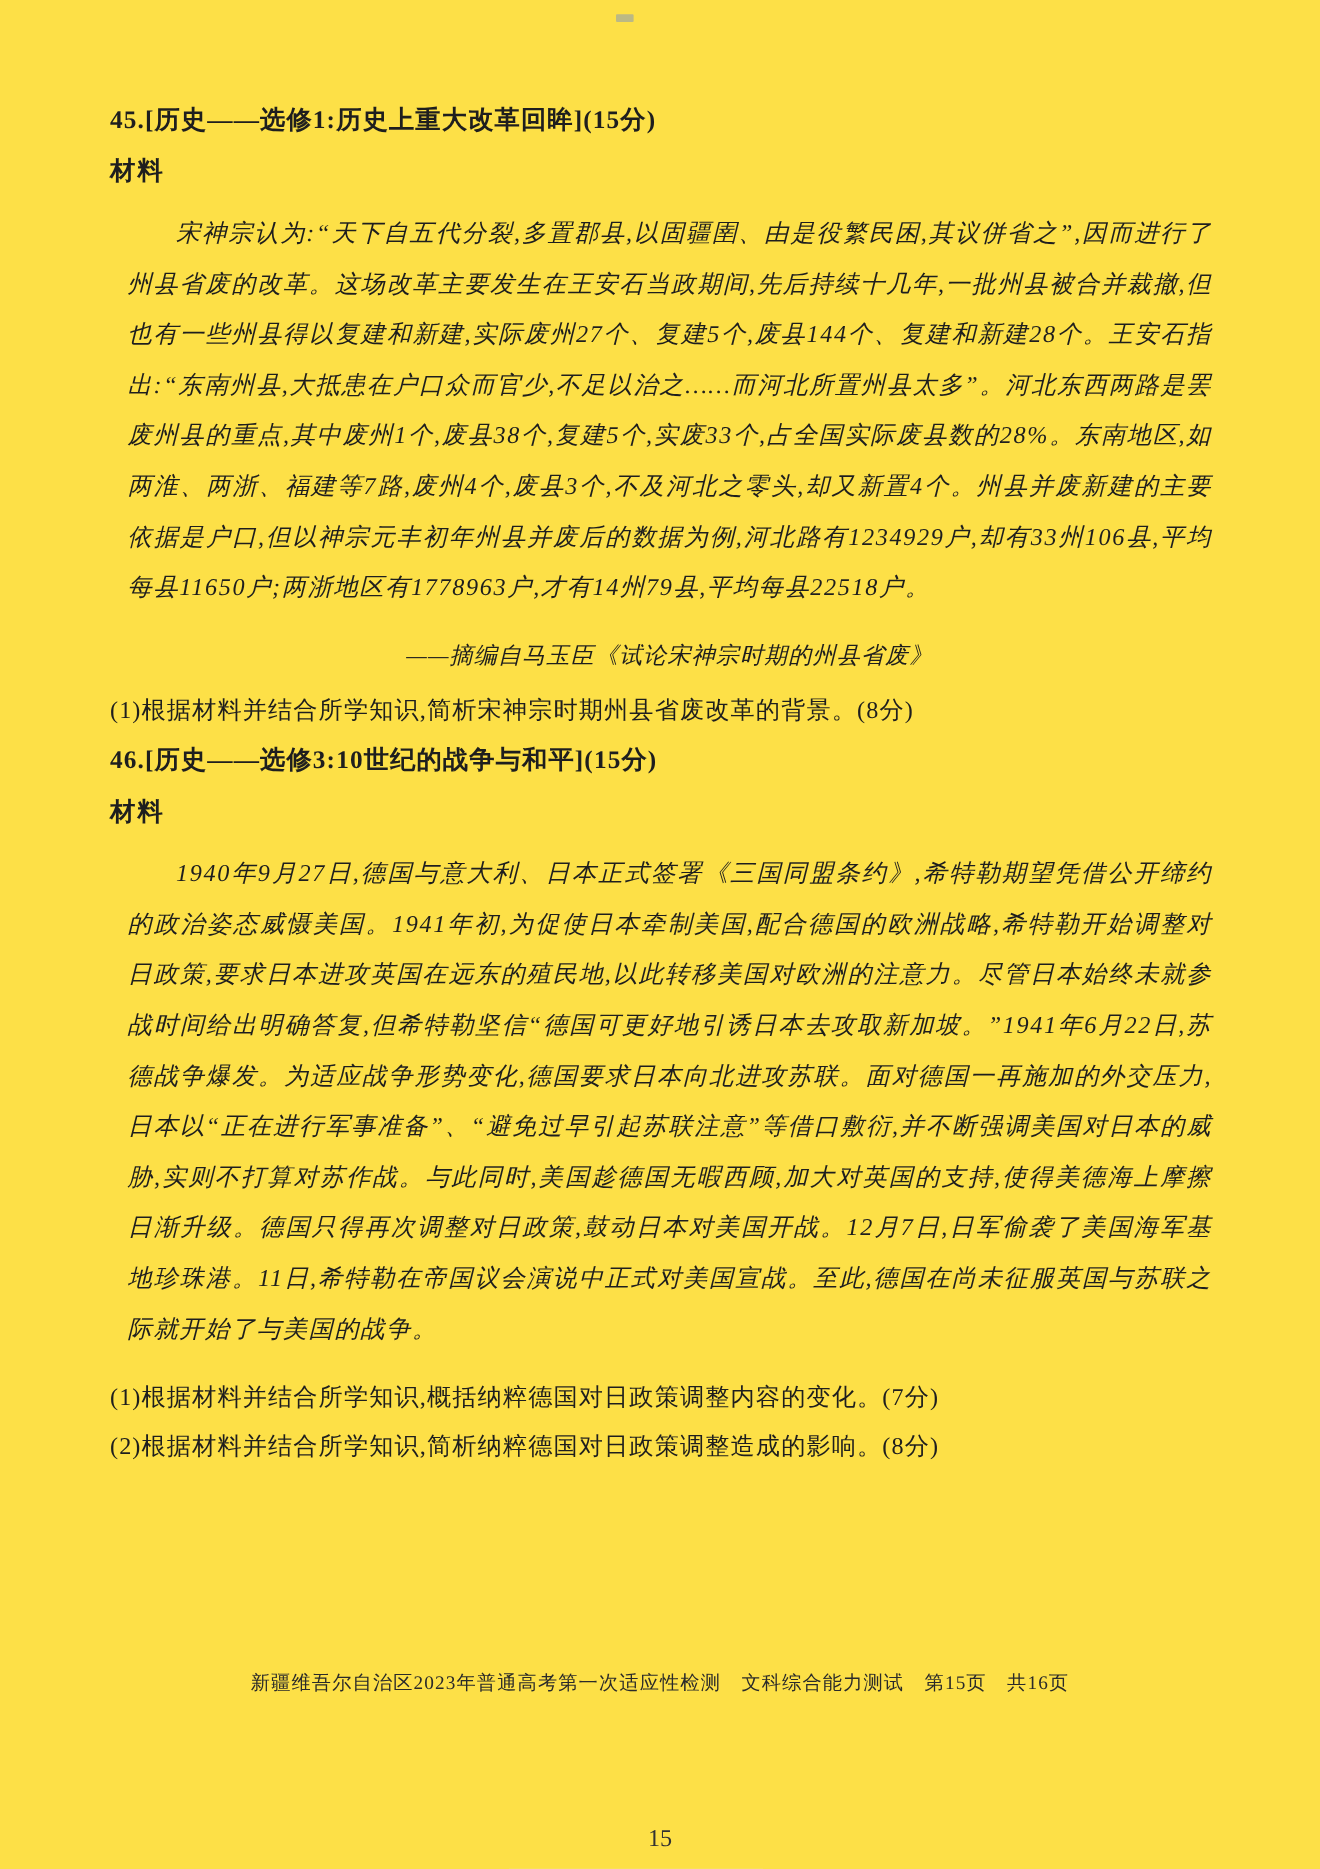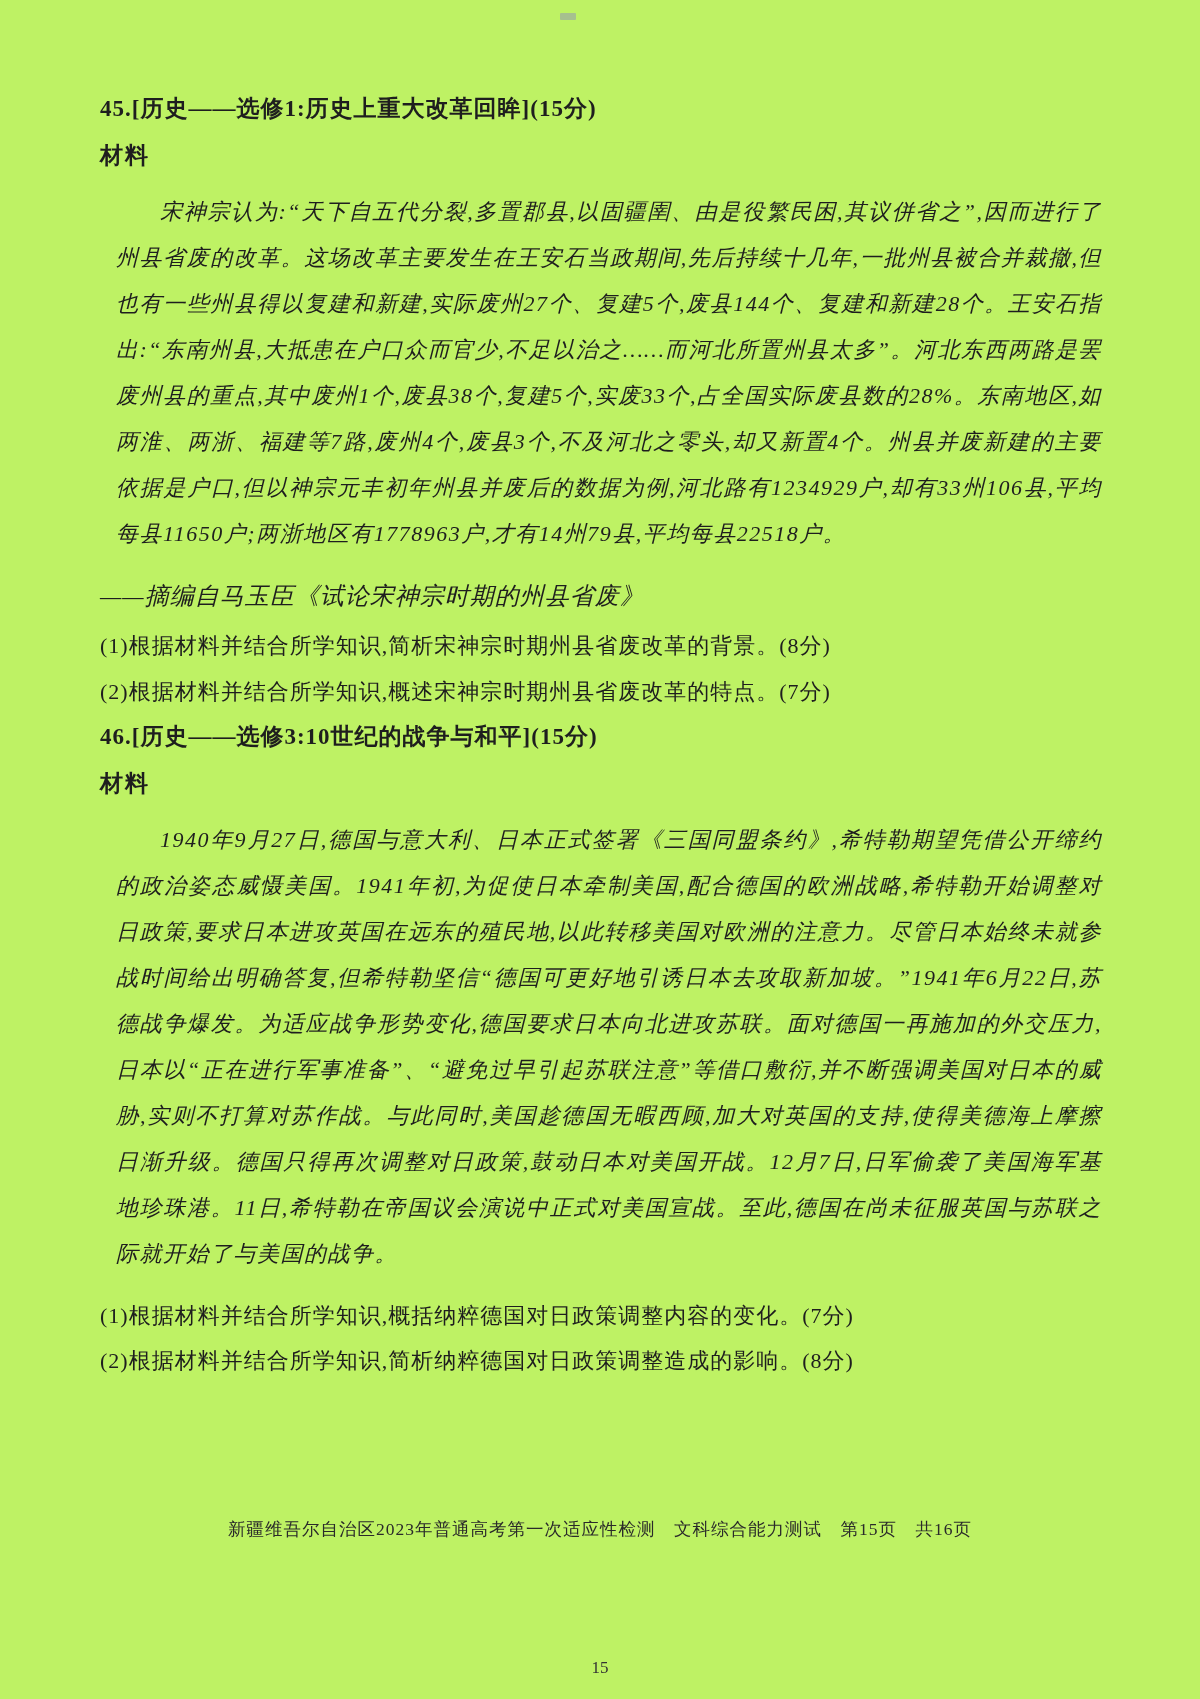--- a/index.html
+++ b/index.html
@@ -5,21 +5,21 @@
   html, body {
     margin: 0;
     padding: 0;
     background: #e8e8e8;
   }
   .page {
     position: relative;
     width: 1200px;
     height: 1699px;
     margin: 0 auto;
-    background: #bef264;
+    background: #fde047;
     font-family: "Liberation Serif", "DejaVu Serif", serif;
     color: #1e1e1e;
     overflow: hidden;
   }
   .scan-artifact {
     position: absolute;
     top: 13px;
     left: 560px;
     width: 16px;
     height: 7px;
@@ -49,24 +49,24 @@
   .material-text {
     font-size: 22px;
     line-height: 46px;
     letter-spacing: 1.5px;
     text-align: justify;
     text-indent: 2em;
     margin: 16px;
     font-style: italic;
   }
   .attribution {
-    font-size: 24px;
+    font-size: 21px;
     line-height: 46px;
     letter-spacing: 1px;
-    text-align: left;
+    text-align: center;
     margin: 2px 0 4px 0;
     font-style: italic;
   }
   .sub-question {
     font-size: 22px;
     line-height: 45px;
     letter-spacing: 1px;
     margin: 0;
   }
   .q45-block .sub-question { margin-bottom: 1px; }
@@ -80,21 +80,21 @@
     font-size: 17.5px;
     letter-spacing: 1px;
     color: #2a2a2a;
   }
   .page-number {
     position: absolute;
     top: 1658px;
     left: 0;
     width: 100%;
     text-align: center;
-    font-size: 17px;
+    font-size: 22px;
     color: #333;
   }
 </style>
 </head>
 <body>
 
 <div class="page">
 
   <div class="scan-artifact"></div>
 
@@ -104,21 +104,20 @@
       <div class="q-heading">45.[历史——选修1:历史上重大改革回眸](15分)</div>
 
       <div class="material-label">材料</div>
 
       <p class="material-text">宋神宗认为:“天下自五代分裂,多置郡县,以固疆圉、由是役繁民困,其议併省之”,因而进行了州县省废的改革。这场改革主要发生在王安石当政期间,先后持续十几年,一批州县被合并裁撤,但也有一些州县得以复建和新建,实际废州27个、复建5个,废县144个、复建和新建28个。王安石指出:“东南州县,大抵患在户口众而官少,不足以治之……而河北所置州县太多”。河北东西两路是罢废州县的重点,其中废州1个,废县38个,复建5个,实废33个,占全国实际废县数的28%。东南地区,如两淮、两浙、福建等7路,废州4个,废县3个,不及河北之零头,却又新置4个。州县并废新建的主要依据是户口,但以神宗元丰初年州县并废后的数据为例,河北路有1234929户,却有33州106县,平均每县11650户;两浙地区有1778963户,才有14州79县,平均每县22518户。</p>
 
       <div class="attribution">——摘编自马玉臣《试论宋神宗时期的州县省废》</div>
 
       <p class="sub-question">(1)根据材料并结合所学知识,简析宋神宗时期州县省废改革的背景。(8分)</p>
 
-      <p class="sub-question">(2)根据材料并结合所学知识,概述宋神宗时期州县省废改革的特点。(7分)</p>
     </section>
 
     <section class="q46-block">
       <div class="q-heading q46-heading">46.[历史——选修3:10世纪的战争与和平](15分)</div>
 
       <div class="material-label">材料</div>
 
       <p class="material-text">1940年9月27日,德国与意大利、日本正式签署《三国同盟条约》,希特勒期望凭借公开缔约的政治姿态威慑美国。1941年初,为促使日本牵制美国,配合德国的欧洲战略,希特勒开始调整对日政策,要求日本进攻英国在远东的殖民地,以此转移美国对欧洲的注意力。尽管日本始终未就参战时间给出明确答复,但希特勒坚信“德国可更好地引诱日本去攻取新加坡。”1941年6月22日,苏德战争爆发。为适应战争形势变化,德国要求日本向北进攻苏联。面对德国一再施加的外交压力,日本以“正在进行军事准备”、“避免过早引起苏联注意”等借口敷衍,并不断强调美国对日本的威胁,实则不打算对苏作战。与此同时,美国趁德国无暇西顾,加大对英国的支持,使得美德海上摩擦日渐升级。德国只得再次调整对日政策,鼓动日本对美国开战。12月7日,日军偷袭了美国海军基地珍珠港。11日,希特勒在帝国议会演说中正式对美国宣战。至此,德国在尚未征服英国与苏联之际就开始了与美国的战争。</p>
 
 

